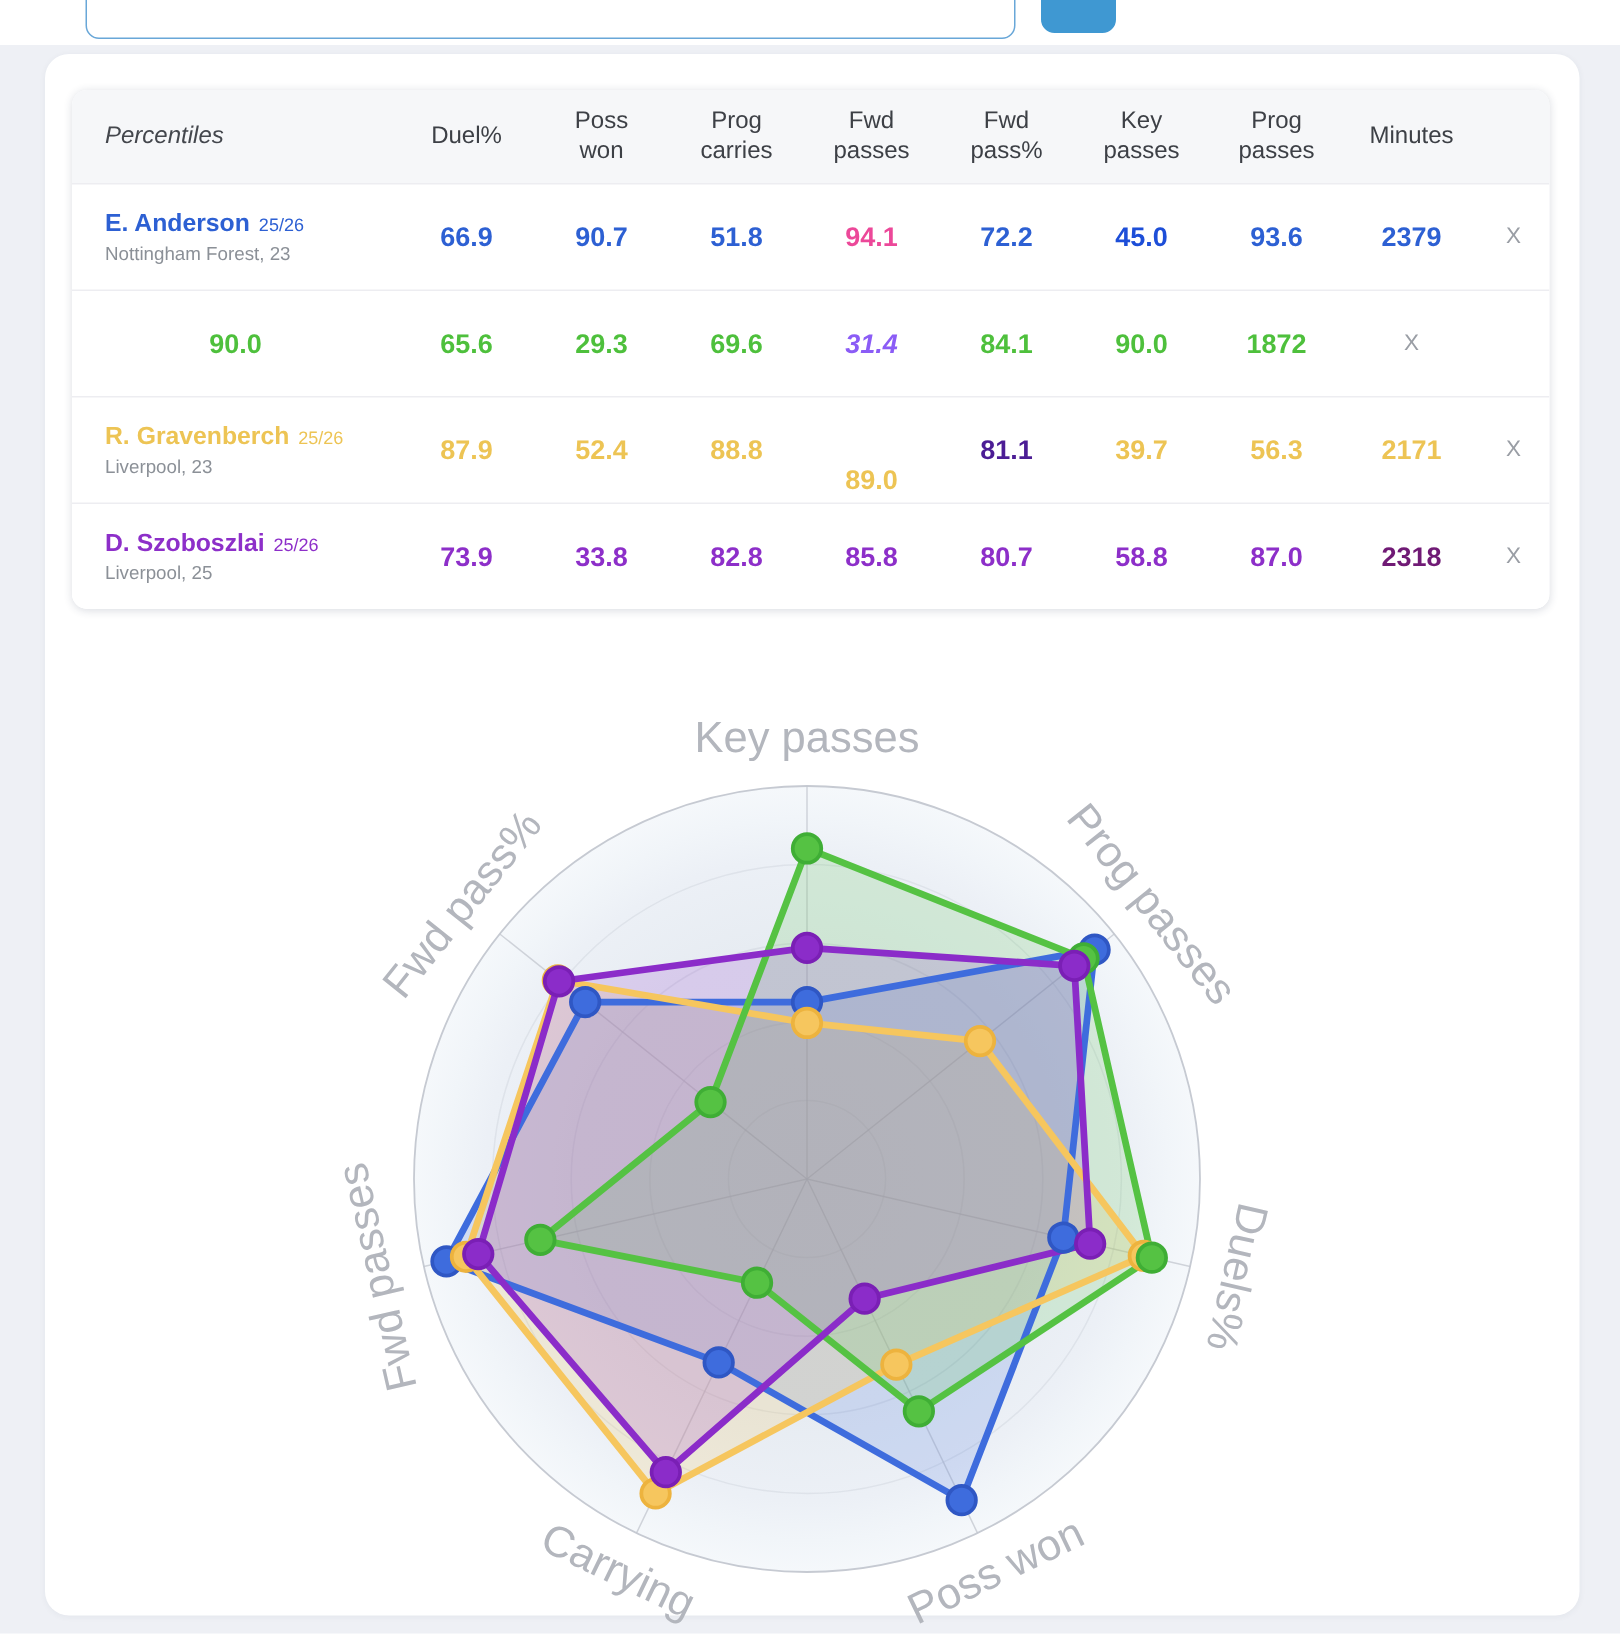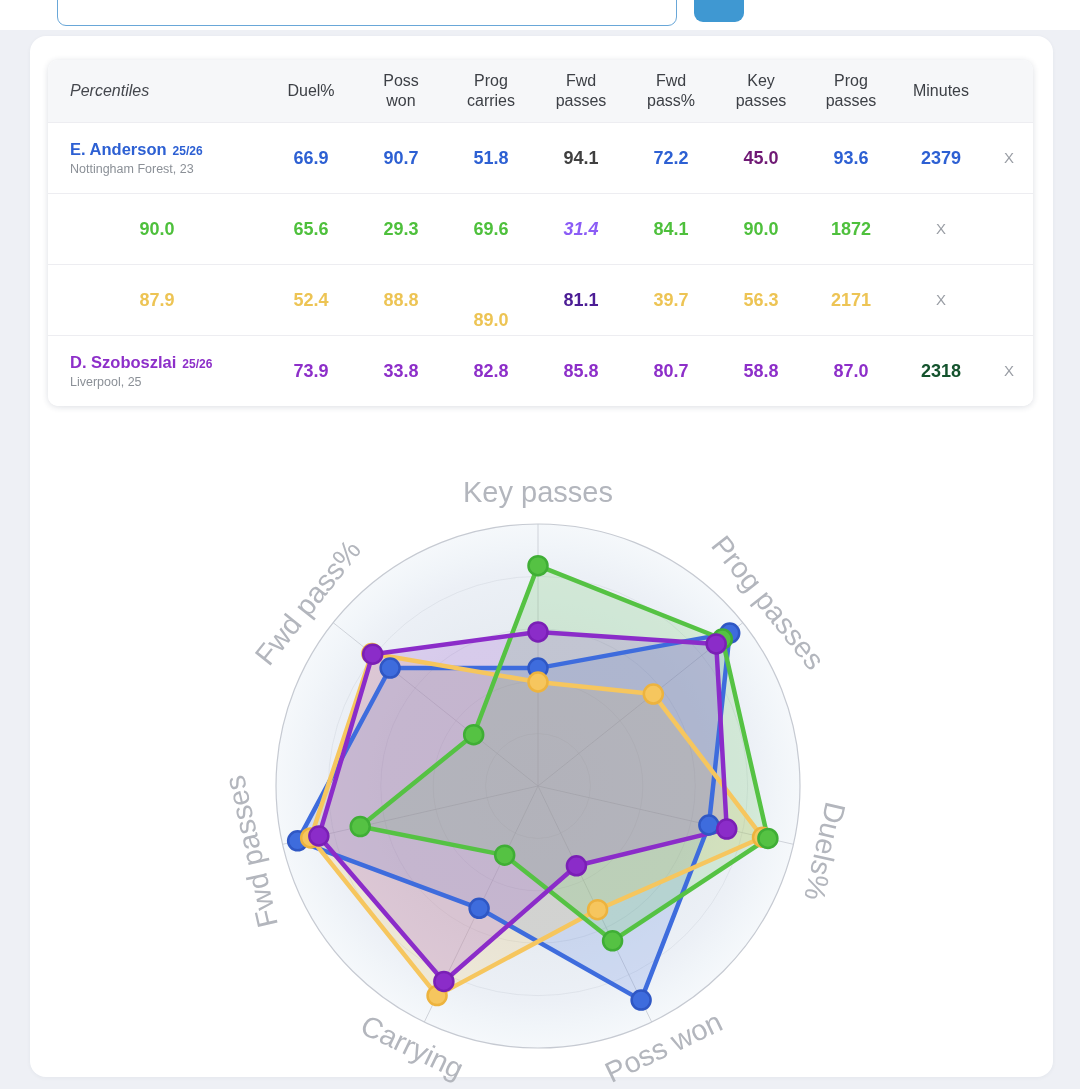--- a/index.html
+++ b/index.html
@@ -39,21 +39,21 @@
   .t-head{background:#f6f7f9;height:62px;}
   .t-head .hcell{
     text-align:center;font-size:16px;color:#3d4046;line-height:1.25;padding:0 13px;
   }
   .t-head .hcell.first{
     text-align:left;font-style:italic;padding-left:22px;font-size:16px;color:#44474d;
   }
   .p-row{height:70px;border-top:1px solid #ededf1;background:#fff;}
   .name-cell{padding-left:22px;}
   .pname{font-weight:700;font-size:16.5px;}
-  .pseason{font-weight:700;font-size:12px;margin-left:6px;}
+  .pseason{font-weight:400;font-size:12px;margin-left:6px;}
   .pclub{font-size:12.5px;color:#8b9097;margin-top:3px;}
   .stat{font-weight:700;font-size:18px;text-align:center;}
   .xbtn{
     background:none;border:none;color:#9a9ea5;font-size:15px;cursor:pointer;
     font-family:"Liberation Sans", sans-serif;text-align:center;width:100%;padding:0;
   }
   
   .radar-wrap{position:absolute;left:0;top:430px;width:1080px;height:659px;}
   svg text.axis-label{
     font-family:"Liberation Sans", sans-serif;font-size:29px;fill:#b3b6bd;
@@ -82,39 +82,43 @@
       </div>
     <div id="table-body">
         <div class="t-row p-row">
           <div class="name-cell">
             <div><span class="pname" style="color: rgb(45, 96, 211);">E. Anderson</span><span class="pseason" style="color: rgb(45, 96, 211);">25/26</span></div>
             <div class="pclub">Nottingham Forest, 23</div>
           </div>
           <div class="stat" style="color: rgb(45, 96, 211);">66.9</div>
           <div class="stat" style="color: rgb(45, 96, 211);">90.7</div>
           <div class="stat" style="color: rgb(45, 96, 211);">51.8</div>
-          <div class="stat" style="color: #404040;">94.1</div>
+          <div class="stat" style="color: #ec4899;">94.1</div>
           <div class="stat" style="color: rgb(45, 96, 211);">72.2</div>
-          <div class="stat" style="color: #701a75;">45.0</div>
+          <div class="stat" style="color: #1d4ed8;">45.0</div>
           <div class="stat" style="color: rgb(45, 96, 211);">93.6</div>
           <div class="stat" style="color: rgb(45, 96, 211);">2379</div>
           <div><button class="xbtn">X</button></div>
         </div>
         <div class="t-row p-row">
           <div class="stat" style="color: rgb(78, 192, 60);">90.0</div>
           <div class="stat" style="color: rgb(78, 192, 60);">65.6</div>
           <div class="stat" style="color: rgb(78, 192, 60);">29.3</div>
           <div class="stat" style="color: rgb(78, 192, 60);">69.6</div>
           <div class="stat" style="color: #8b5cf6; font-style: italic;">31.4</div>
           <div class="stat" style="color: rgb(78, 192, 60);">84.1</div>
           <div class="stat" style="color: rgb(78, 192, 60);">90.0</div>
           <div class="stat" style="color: rgb(78, 192, 60);">1872</div>
           <div><button class="xbtn">X</button></div>
         </div>
         <div class="t-row p-row">
+          <div class="name-cell">
+            <div><span class="pname" style="color: rgb(237, 196, 84);">R. Gravenberch</span><span class="pseason" style="color: rgb(237, 196, 84);">25/26</span></div>
+            <div class="pclub">Liverpool, 23</div>
+          </div>
           <div class="stat" style="color: rgb(237, 196, 84);">87.9</div>
           <div class="stat" style="color: rgb(237, 196, 84);">52.4</div>
           <div class="stat" style="color: rgb(237, 196, 84);">88.8</div>
           <div class="stat" style="color: rgb(237, 196, 84); margin-top: 40px;">89.0</div>
           <div class="stat" style="color: #4c1d95;">81.1</div>
           <div class="stat" style="color: rgb(237, 196, 84);">39.7</div>
           <div class="stat" style="color: rgb(237, 196, 84);">56.3</div>
           <div class="stat" style="color: rgb(237, 196, 84);">2171</div>
           <div><button class="xbtn">X</button></div>
         </div>
@@ -123,21 +127,21 @@
             <div><span class="pname" style="color: rgb(141, 47, 201);">D. Szoboszlai</span><span class="pseason" style="color: rgb(141, 47, 201);">25/26</span></div>
             <div class="pclub">Liverpool, 25</div>
           </div>
           <div class="stat" style="color: rgb(141, 47, 201);">73.9</div>
           <div class="stat" style="color: rgb(141, 47, 201);">33.8</div>
           <div class="stat" style="color: rgb(141, 47, 201);">82.8</div>
           <div class="stat" style="color: rgb(141, 47, 201);">85.8</div>
           <div class="stat" style="color: rgb(141, 47, 201);">80.7</div>
           <div class="stat" style="color: rgb(141, 47, 201);">58.8</div>
           <div class="stat" style="color: rgb(141, 47, 201);">87.0</div>
-          <div class="stat" style="color: #14532d;">2318</div>
+          <div class="stat" style="color: #701a75;">2318</div>
           <div><button class="xbtn">X</button></div>
         </div>
       </div>
   </div>
 </div>
 
 <div class="radar-wrap">
   <svg id="radar-svg" width="1080" height="659" viewBox="0 0 1080 659">
       <defs>
         <radialGradient id="rg" cx="50%" cy="50%" r="50%">

